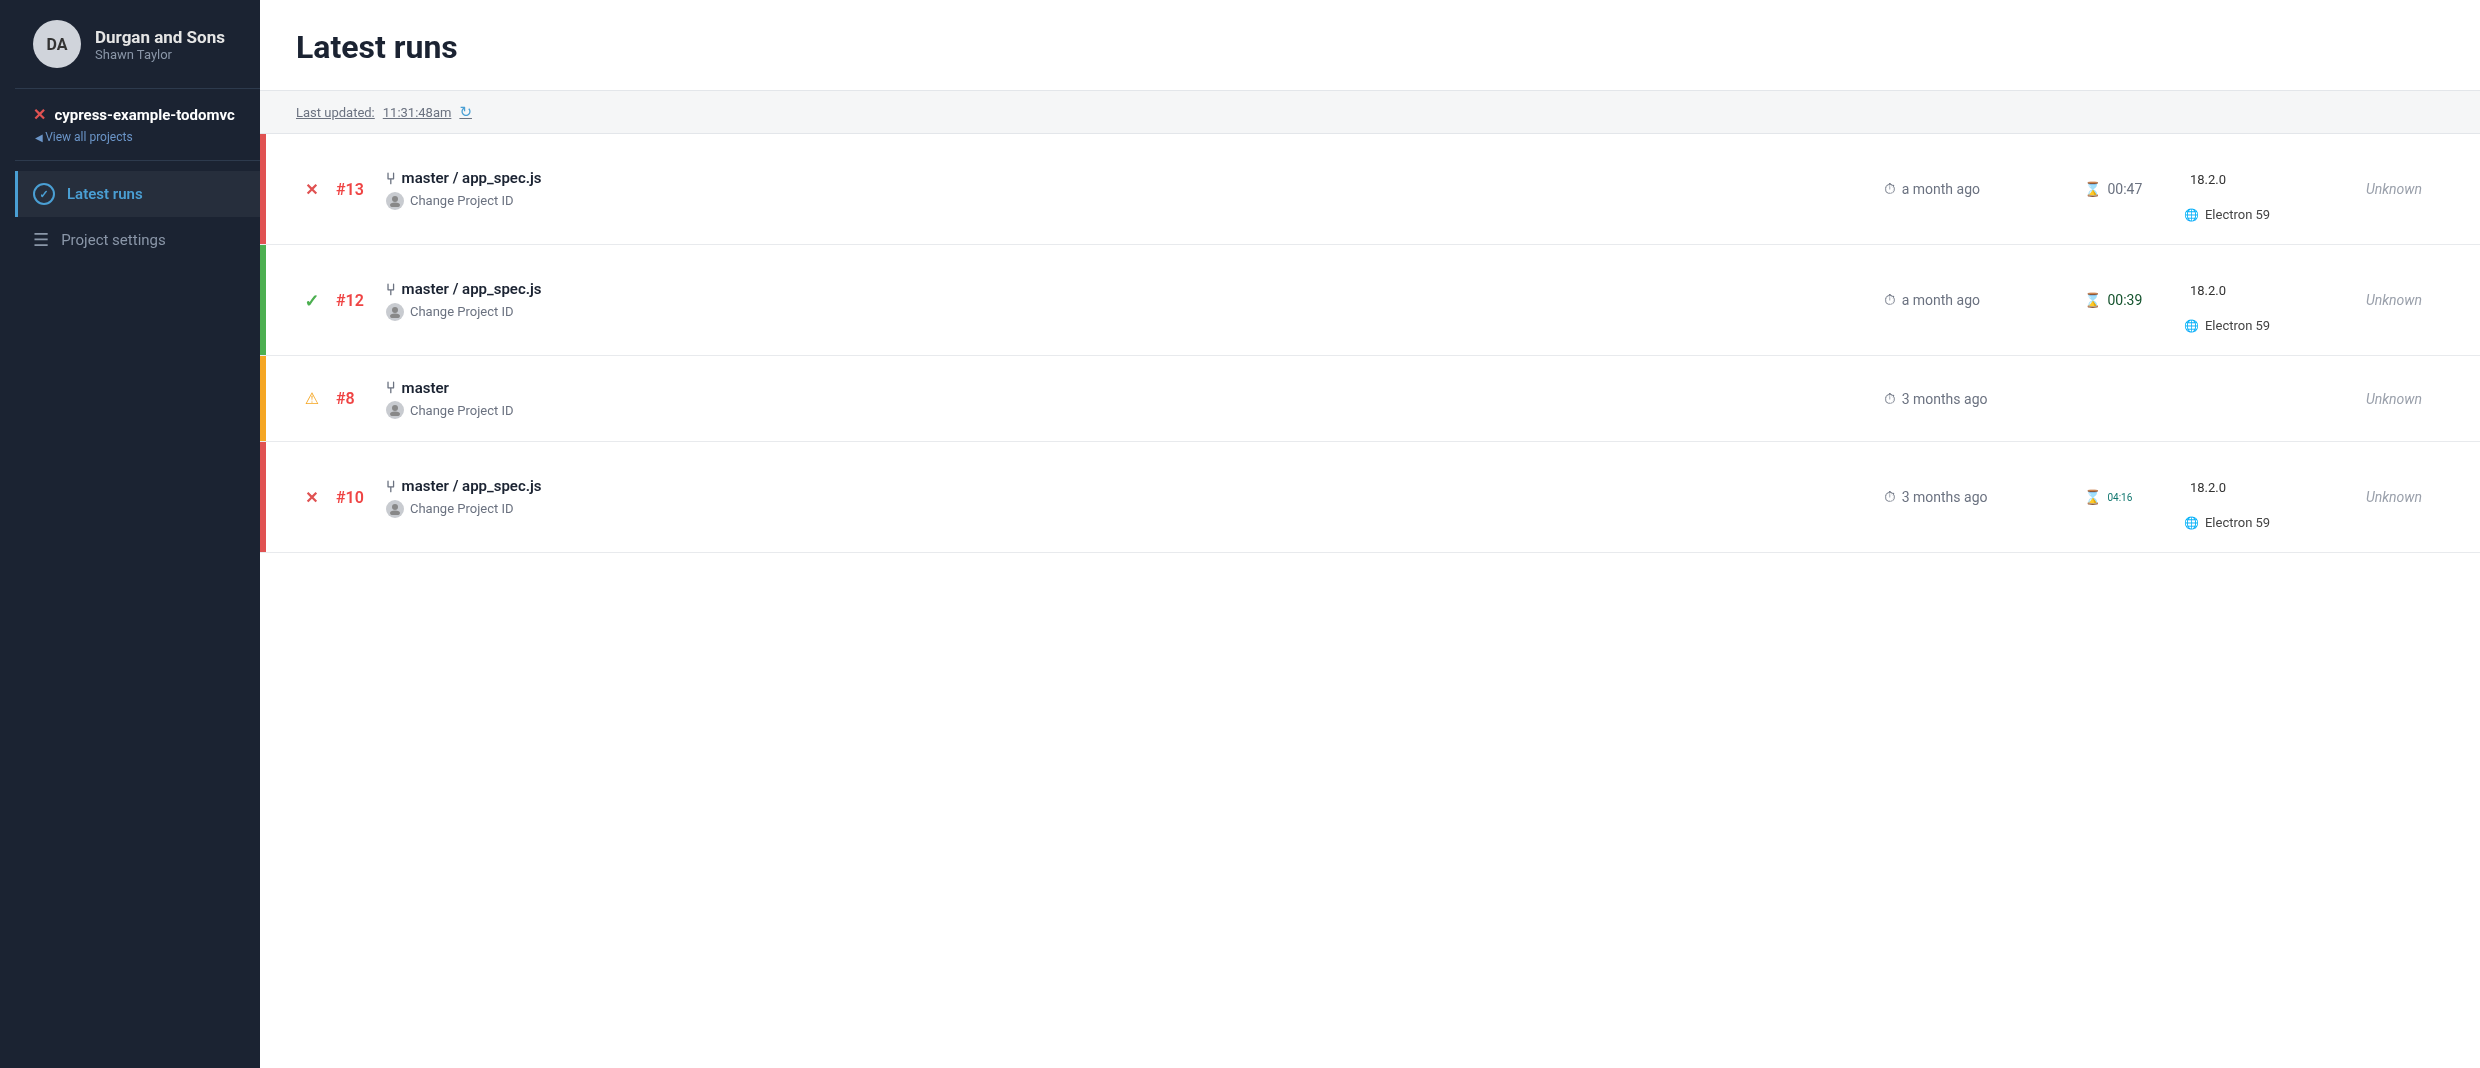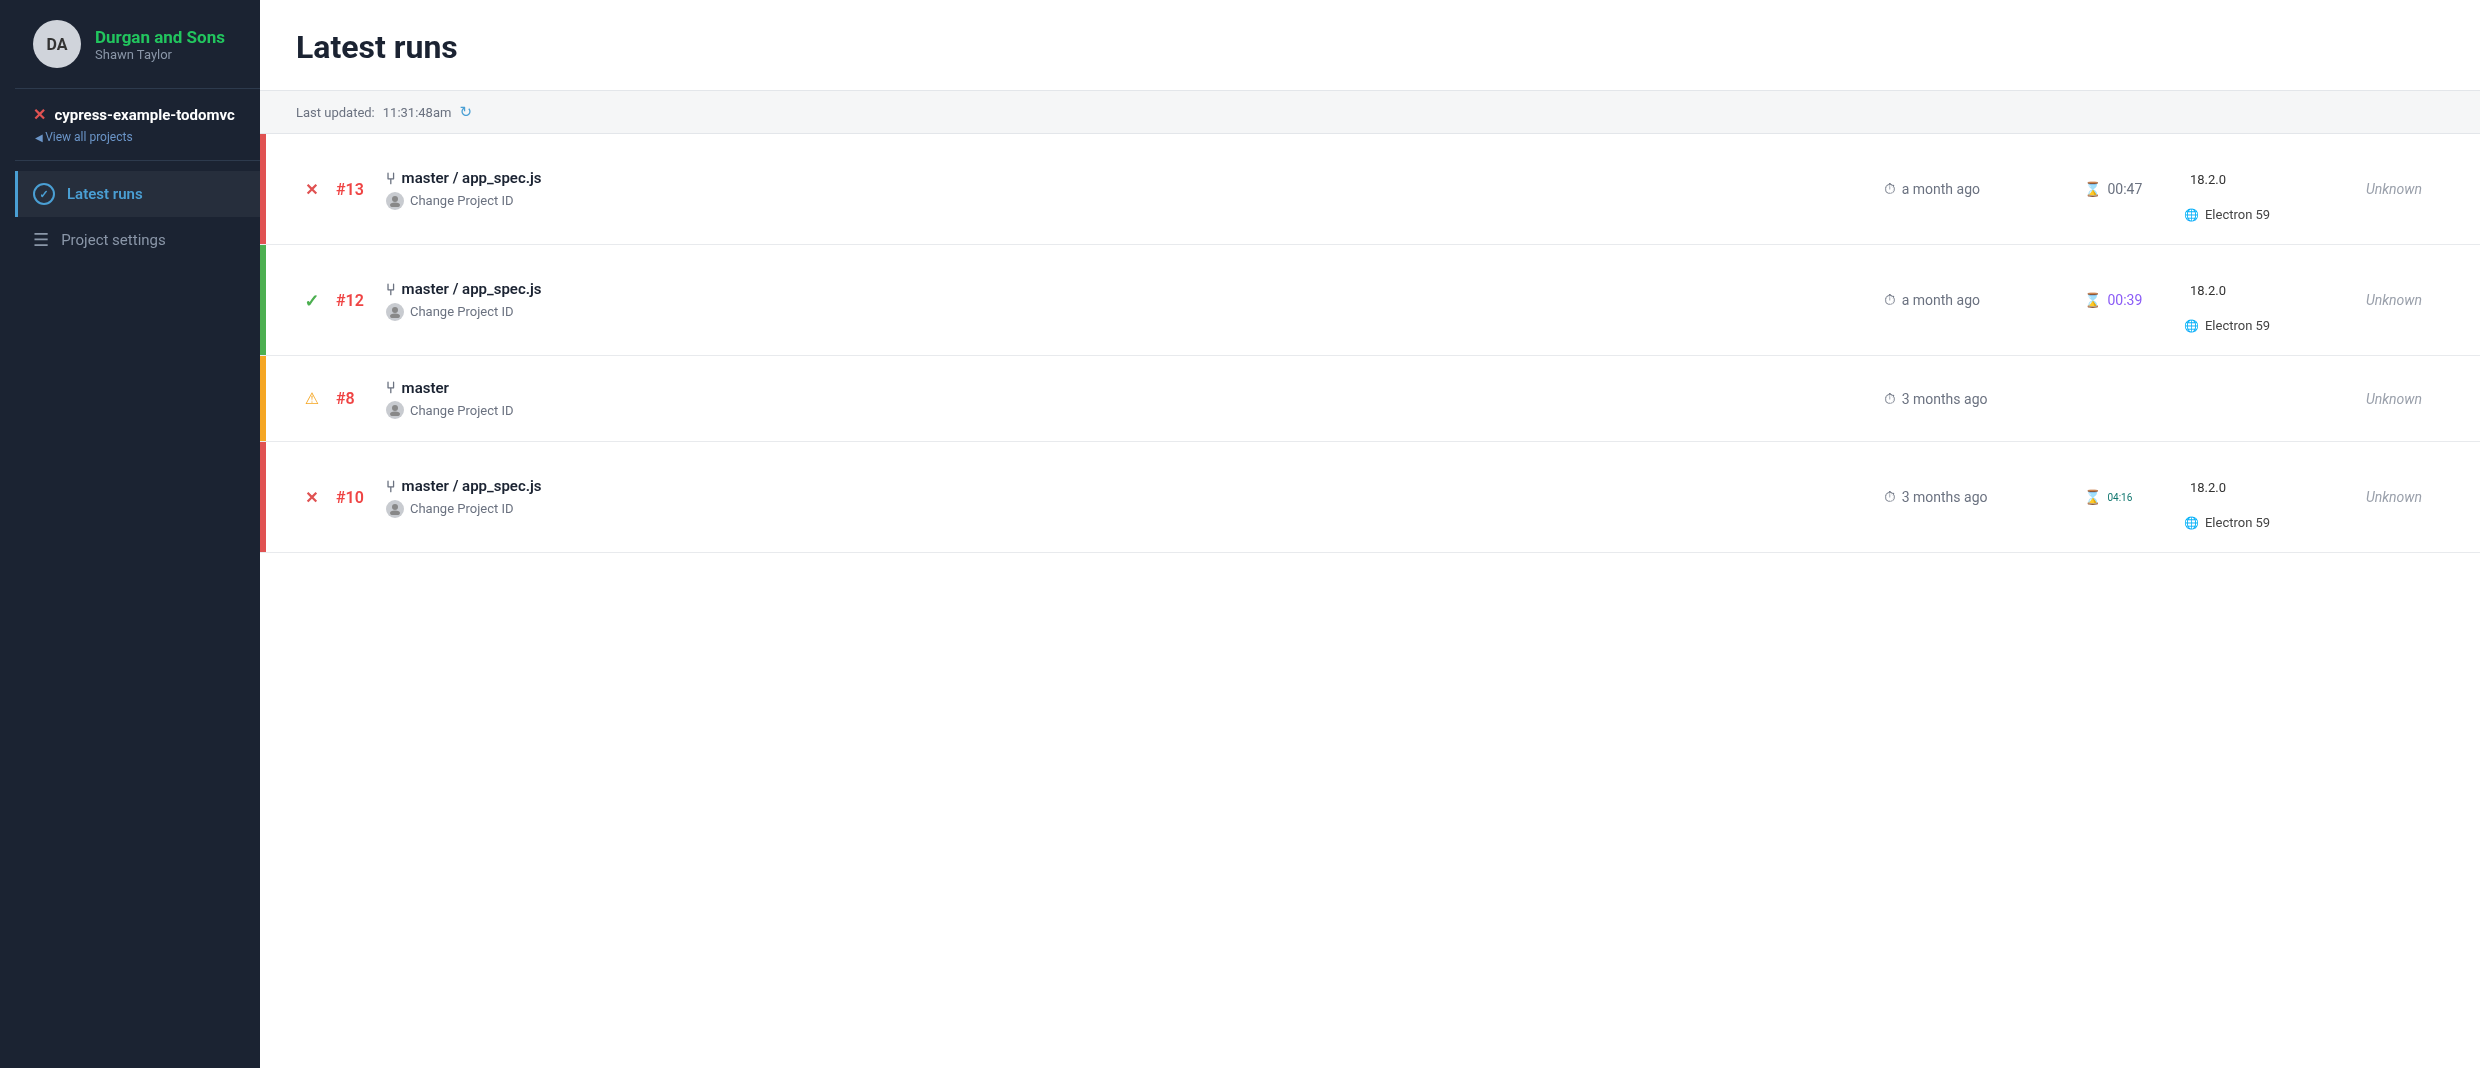--- a/index.html
+++ b/index.html
@@ -33,21 +33,21 @@
       color: #333;
       display: flex;
       align-items: center;
       justify-content: center;
       font-weight: 700;
       font-size: 16px;
       flex-shrink: 0;
     }
 
     .org-info { display: flex; flex-direction: column; }
-    .org-name { font-weight: 700; font-size: 17px; color: #22c55e; }
+    .org-name { font-weight: 700; font-size: 17px; color: #e5e5e5; }
     .org-user { font-size: 13px; color: #8a96a8; }
 
     .project-section {
       padding: 16px 18px;
       border-bottom: 1px solid #2d3a4d;
     }
 
     .project-error {
       display: flex;
       align-items: center;
@@ -147,20 +147,21 @@
 
     .last-updated-bar {
       background: #f5f6f7;
       padding: 12px 36px;
       display: flex;
       align-items: center;
       gap: 8px;
       font-size: 13px;
       color: #6b7280;
       border-bottom: 1px solid #e3e6ea;
+      text-decoration: underline;
     }
 
     .refresh-icon {
       color: #4a9fd4;
       cursor: pointer;
       font-size: 15px;
     }
 
     .runs-list {
       flex: 1;
@@ -408,21 +409,21 @@
         <span>Change Project ID</span>
       </div>
     </div>
     <div class="run-time">
       <span style="font-size:15px; color:#6b7280;">⏱</span>
       <span>a month ago</span>
     </div>
 
     <div class="run-duration">
       <span style="font-size:14px; color:#6b7280;">⌛</span>
-      <span style="font-size:14px; color:#8b5cf6;">00:39</span>
+      <span style="font-size:14px; color:#14532d;">00:39</span>
     </div>
 
     <div class="run-env">
       <div class="env-row">
         <span style="font-size:14px;"></span>
         <span class="run-os-label">18.2.0</span>
       </div>
       <div class="env-row">
         <span style="font-size:12px; color:#4a9fd4;">🌐</span>
         <span style="font-size:13px; color:#444;">Electron 59</span>

